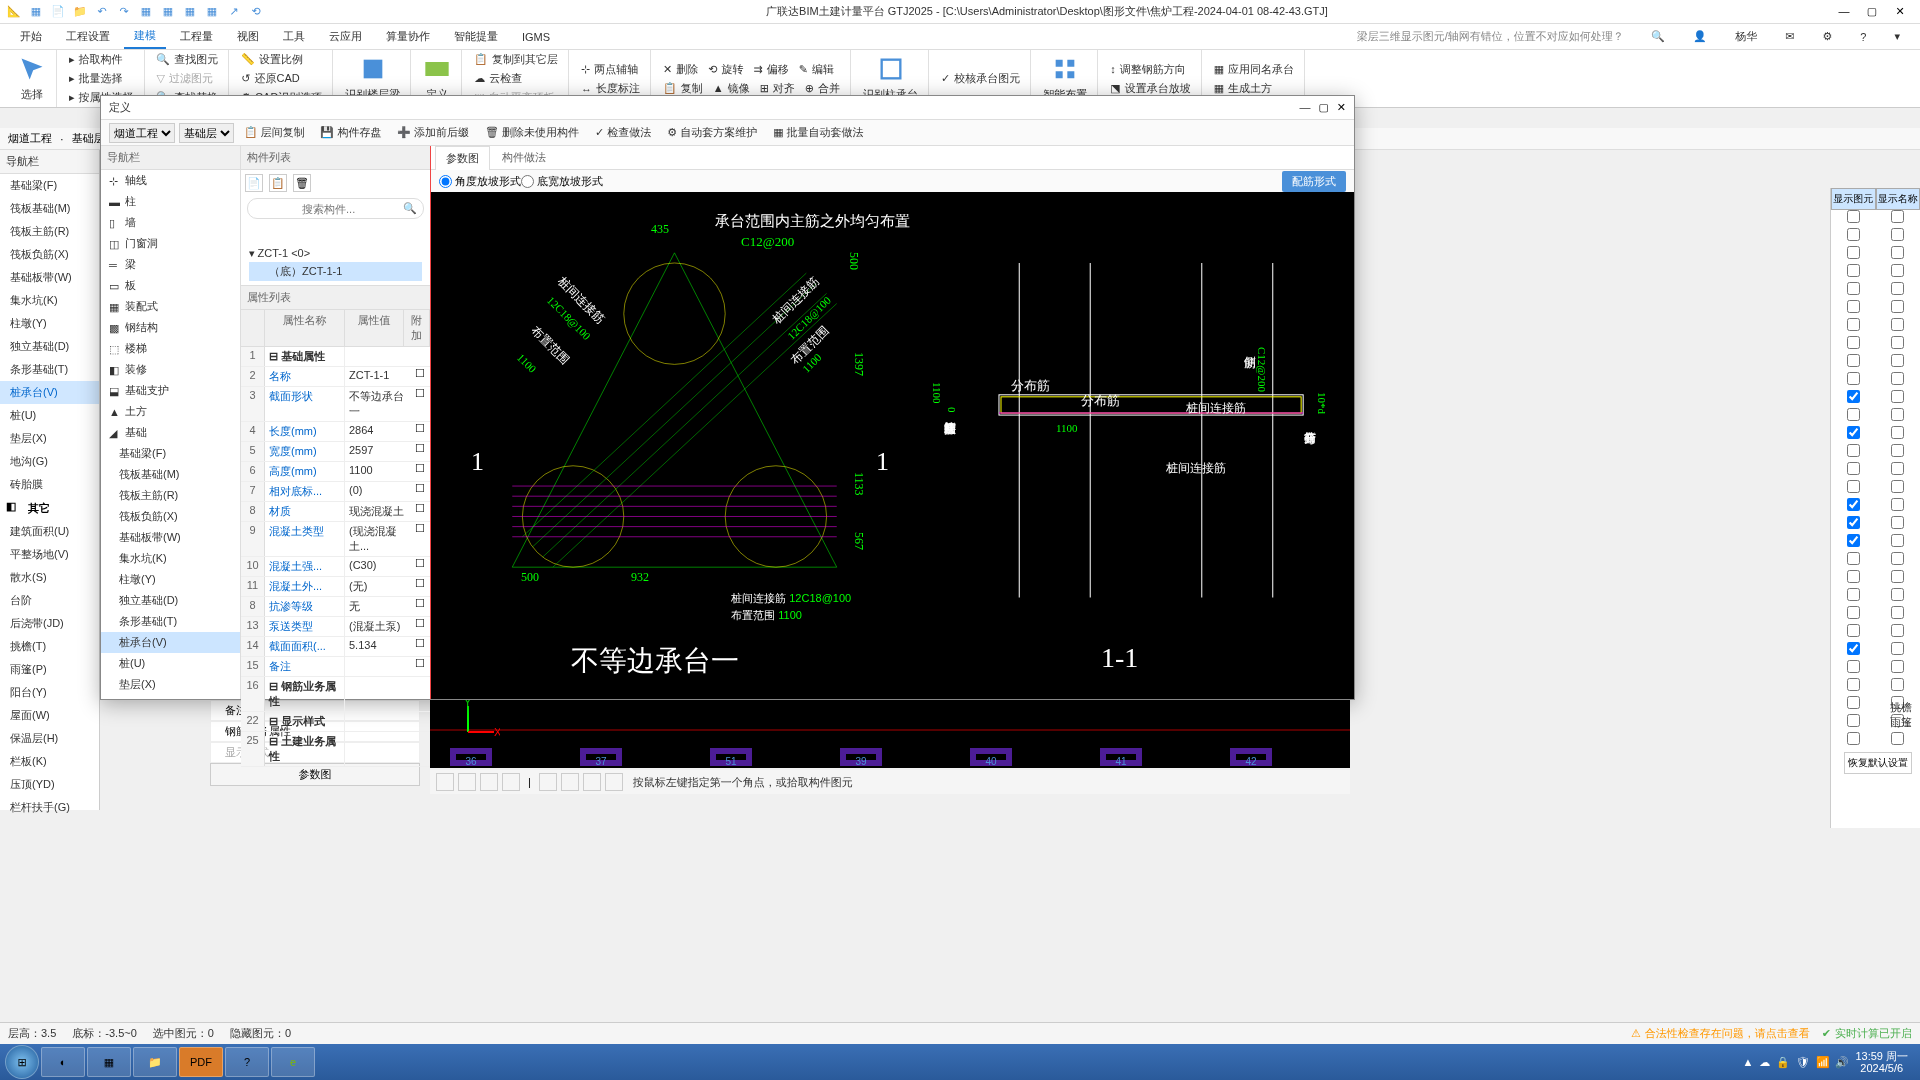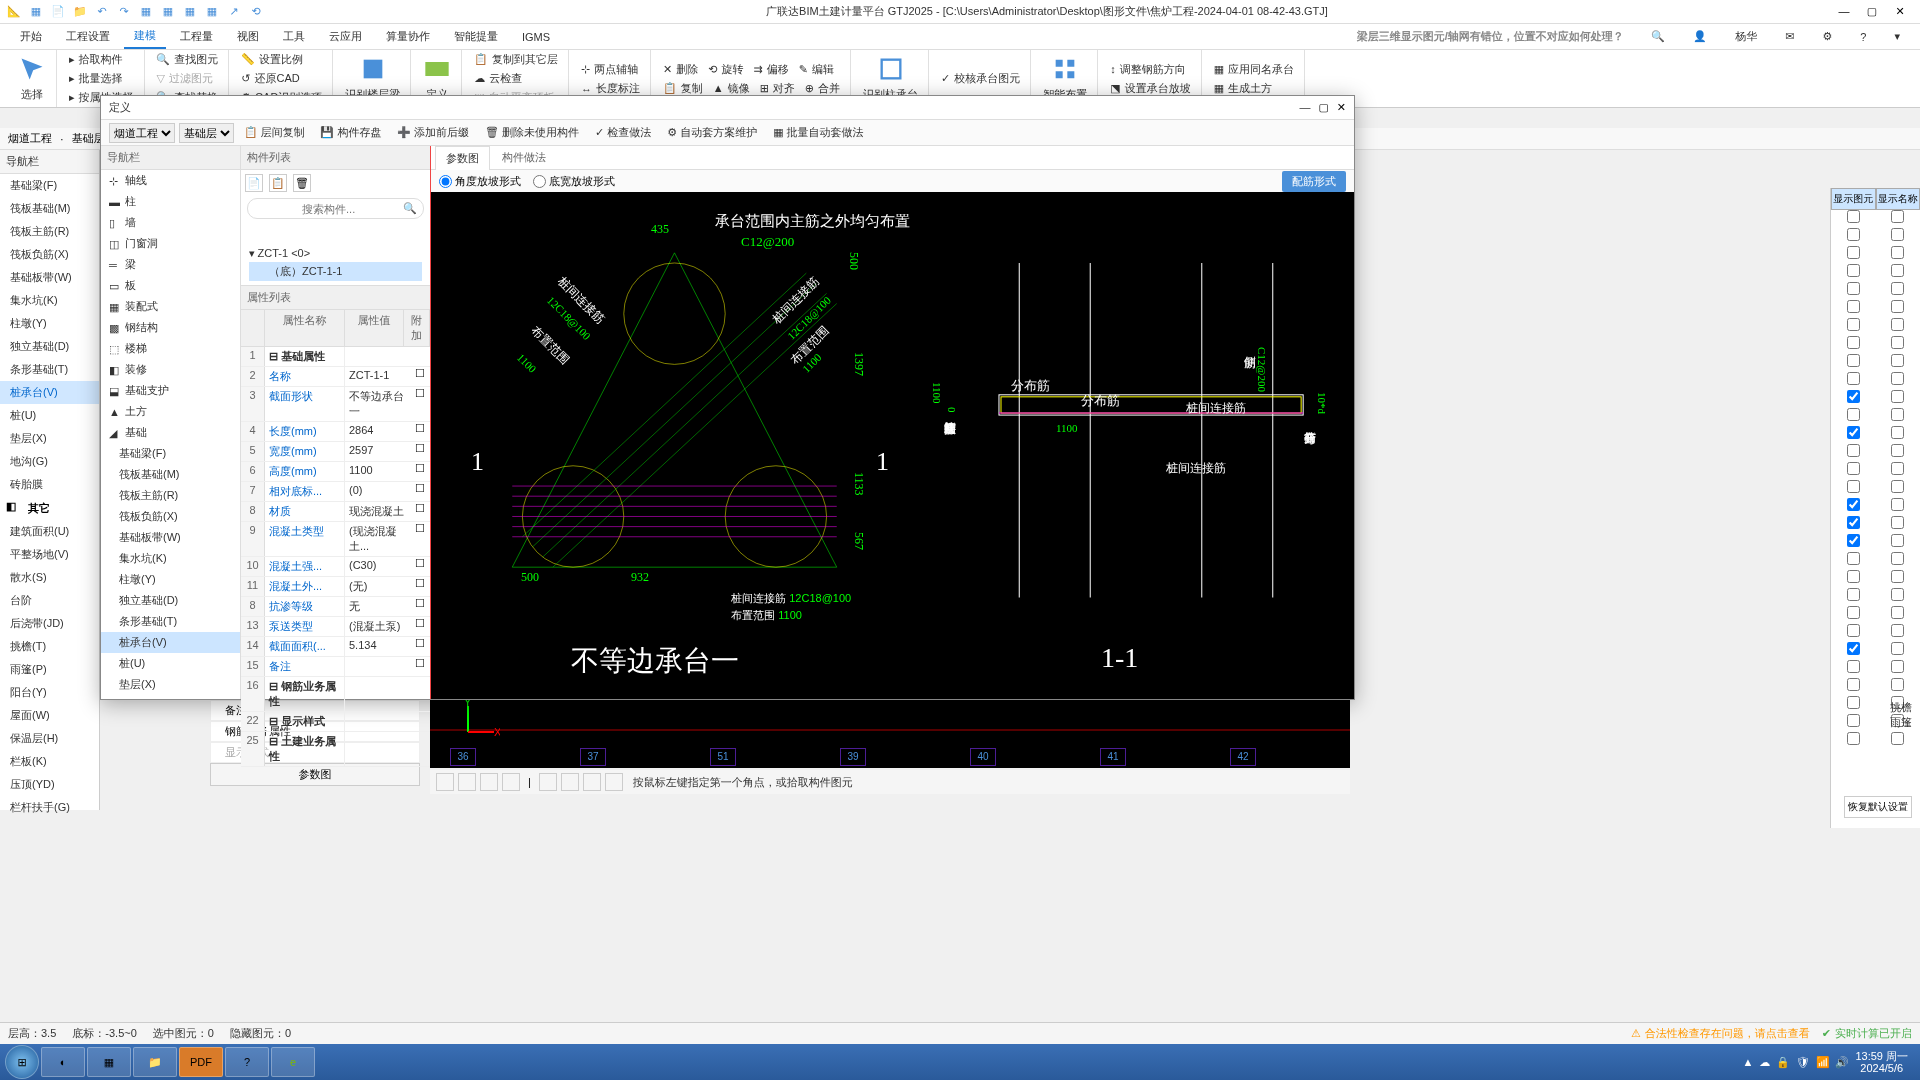--- a/index.html
+++ b/index.html
@@ -55,21 +55,21 @@
 .prop-row{display:flex;border-bottom:1px solid #eee;}
 .prop-row .rn{width:24px;text-align:center;background:#f5f5f5;border-right:1px solid #ddd;padding:2px 0;color:#666;}
 .prop-row .pn{width:80px;padding:2px 4px;border-right:1px solid #eee;color:#0066cc;}
 .prop-row .pv{flex:1;padding:2px 4px;color:#333;}
 .prop-row .pc{width:20px;text-align:center;}
 .prop-row.group .pn{color:#333;font-weight:bold;}
 .viewport{flex:1;display:flex;flex-direction:column;}
 .vp-tabs{height:24px;display:flex;align-items:center;border-bottom:1px solid #ddd;padding:0 4px;gap:2px;}
 .vp-tab{padding:4px 10px;cursor:pointer;color:#666;}
 .vp-tab.active{background:#fff;border:1px solid #ddd;border-bottom:none;color:#333;}
-.vp-opts{height:22px;display:flex;align-items:center;padding:0 8px;gap:12px;background:#fafafa;}
+.vp-opts{height:22px;display:flex;align-items:center;padding:0 8px;background:#fafafa;}
 .vp-opts label{display:flex;align-items:center;gap:3px;}
 .vp-btn{margin-left:auto;background:#4a90d9;color:#fff;padding:3px 10px;border-radius:2px;cursor:pointer;}
 .canvas{flex:1;background:#000;position:relative;overflow:hidden;}
 .cad-text{position:absolute;color:#fff;font-family:"SimSun",serif;white-space:nowrap;}
 .cad-green{color:#0f0;}
 .right-checks{position:absolute;right:0;top:108px;width:90px;height:640px;background:#fff;border-left:1px solid #ccc;}
 .rc-header{display:flex;}
 .rc-header span{flex:1;text-align:center;padding:3px 0;background:#cce5ff;border:1px solid #aaa;font-size:10px;}
 .rc-row{display:flex;height:18px;}
 .rc-row span{flex:1;text-align:center;}
@@ -77,21 +77,21 @@
 .rc-btn{margin:4px;padding:3px;border:1px solid #ccc;text-align:center;cursor:pointer;font-size:10px;}
 .statusbar{position:absolute;bottom:36px;left:0;width:100%;height:22px;background:#f5f5f5;border-top:1px solid #ccc;display:flex;align-items:center;padding:0 8px;gap:16px;color:#333;}
 .statusbar .sb-right{margin-left:auto;display:flex;gap:12px;align-items:center;}
 .status-warn{color:#ff9800;display:flex;align-items:center;gap:4px;}
 .status-ok{color:#4caf50;display:flex;align-items:center;gap:4px;}
 .taskbar{position:absolute;bottom:0;left:0;width:100%;height:36px;background:linear-gradient(#3a6fb5,#2a5a9a);display:flex;align-items:center;padding:0 4px;}
 .taskbar .tb-item{width:44px;height:30px;margin:0 1px;background:rgba(255,255,255,0.15);border:1px solid rgba(255,255,255,0.3);border-radius:2px;display:flex;align-items:center;justify-content:center;cursor:pointer;}
 .taskbar .tray{margin-left:auto;display:flex;align-items:center;gap:6px;color:#fff;padding:0 8px;}
 .taskbar .clock{text-align:center;font-size:10px;line-height:12px;color:#fff;}
 .axis-area{position:absolute;left:430px;top:700px;width:920px;height:68px;background:#000;}
-.axis-bubble{position:absolute;width:26px;height:18px;border:1px solid #4c1d95;color:#4a90d9;text-align:center;line-height:16px;font-size:10px;}
+.axis-bubble{position:absolute;width:42px;height:18px;border:6px solid #4c1d95;color:#4a90d9;text-align:center;line-height:16px;font-size:10px;}
 .gizmo{position:absolute;left:460px;top:700px;width:40px;height:40px;}
 .prompt-bar{position:absolute;left:430px;top:770px;height:24px;width:920px;background:#f5f5f5;display:flex;align-items:center;padding:0 6px;gap:4px;}
 .prompt-bar .pb-icon{width:18px;height:18px;border:1px solid #ccc;}
 svg{display:block;}
 </style>
 </head>
 <body>
 
 <div class="titlebar">
   <div class="titlebar-icons">
@@ -121,21 +121,21 @@
   <span>工程设置</span>
   <span class="active">建模</span>
   <span>工程量</span>
   <span>视图</span>
   <span>工具</span>
   <span>云应用</span>
   <span>算量协作</span>
   <span>智能提量</span>
   <span>IGMS</span>
   <div class="menubar-right">
-    <span style="color:#888;font-weight:bold;">梁层三维显示图元/轴网有错位，位置不对应如何处理？</span>
+    <span style="color:#888;">梁层三维显示图元/轴网有错位，位置不对应如何处理？</span>
     <span>🔍</span>
     <span>👤</span>
     <span>杨华</span>
     <span>✉</span>
     <span>⚙</span>
     <span>?</span>
     <span>▾</span>
   </div>
 </div>
 
@@ -783,21 +783,21 @@
       <div class="rc-row">
         <span><input type="checkbox" style=""></span>
         <span><input type="checkbox" style=""></span>
       </div>
       <div class="rc-row">
         <span><input type="checkbox" style=""></span>
         <span><input type="checkbox" style=""></span>
       </div>
     </div>
 </div>
-<div style="position:absolute;right:4px;top:792px;" class="rc-btn">恢复默认设置</div>
+<div style="position:absolute;right:4px;top:748px;" class="rc-btn">恢复默认设置</div>
 <div style="position:absolute;right:8px;top:700px;font-size:11px;color:#333;">
   <div>挑檐</div>
     <div>雨篷</div>
 </div>
 
 <div style="position:absolute;left:210px;top:700px;width:210px;background:#fff;">
   <div style="padding:2px 14px;border:1px solid #eee;">备注</div>
   <div style="padding:2px 14px;border:1px solid #eee;">钢筋业务属性</div>
   <div style="padding:2px 14px;border:1px solid #eee;color:#aaa;">显示样式</div>
   <div style="padding:3px 14px;border:1px solid #ccc;background:#f5f5f5;text-align:center;">参数图</div>

